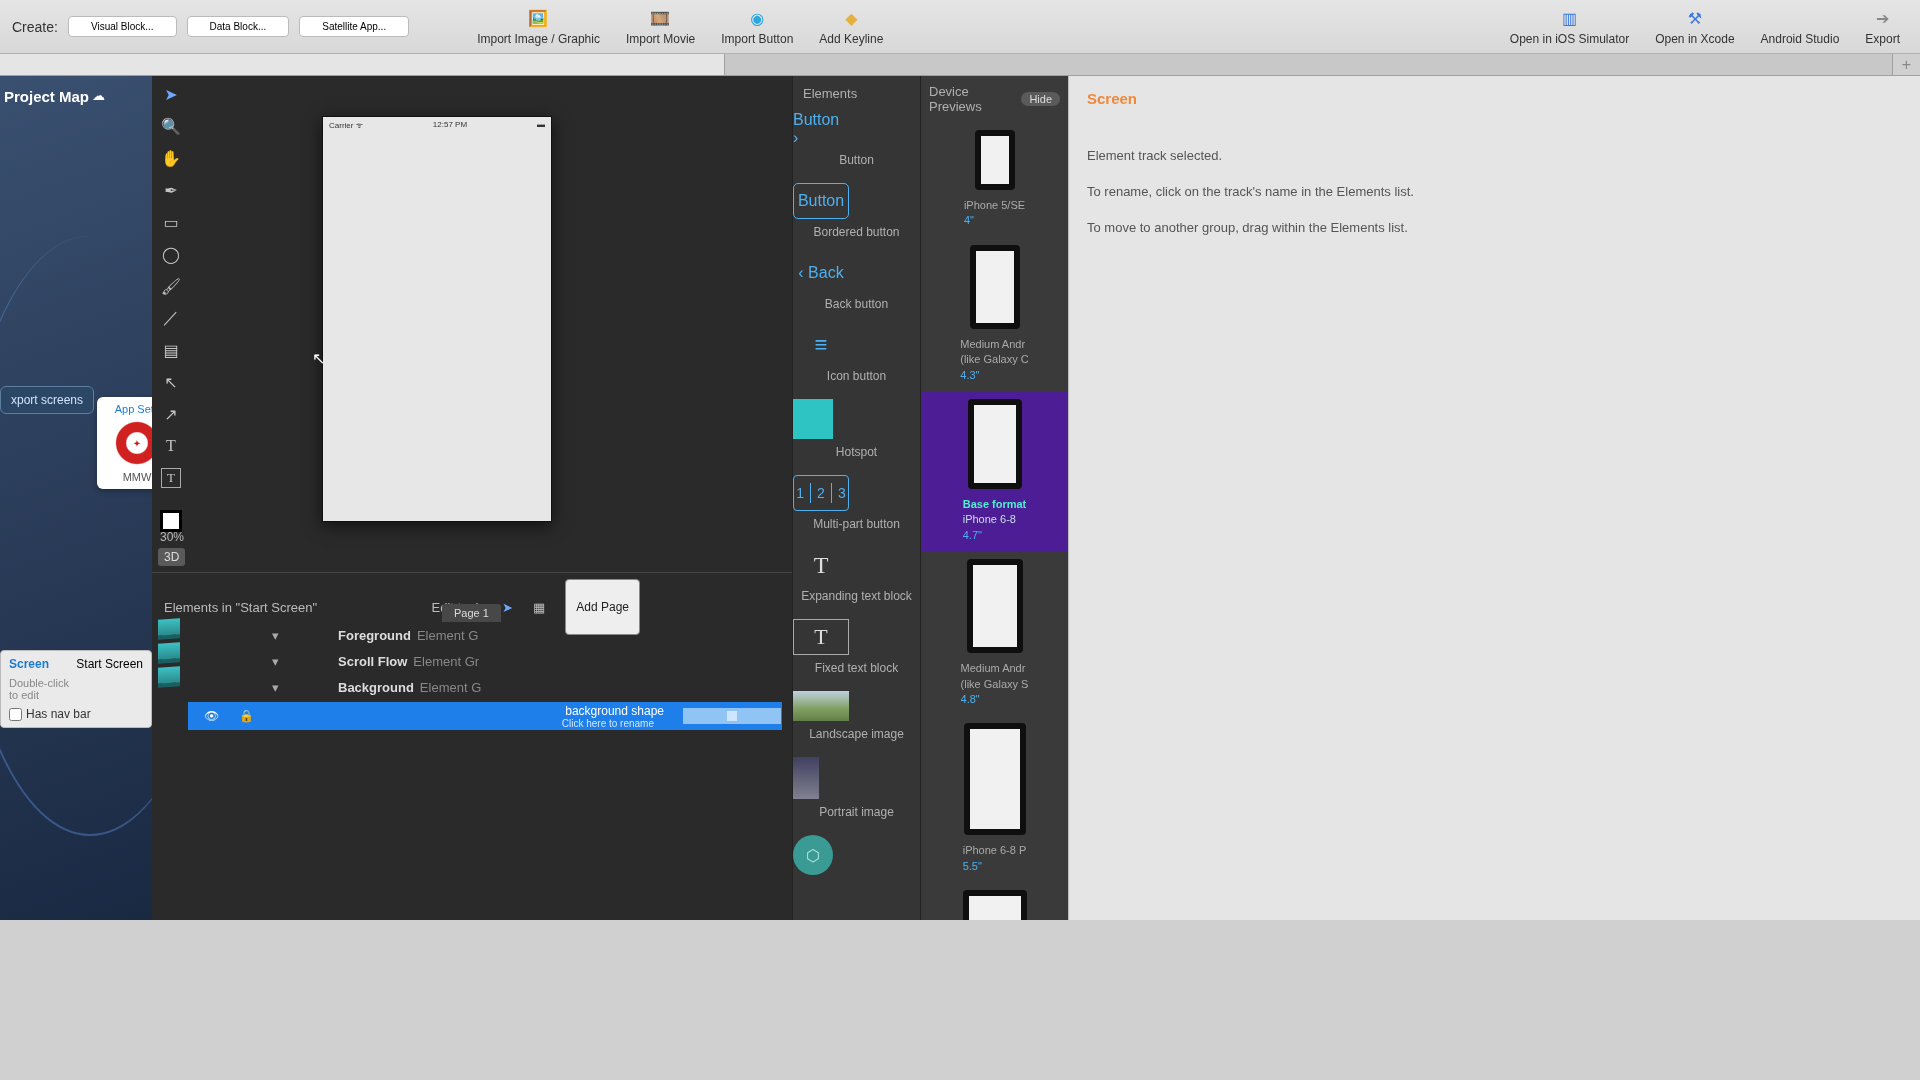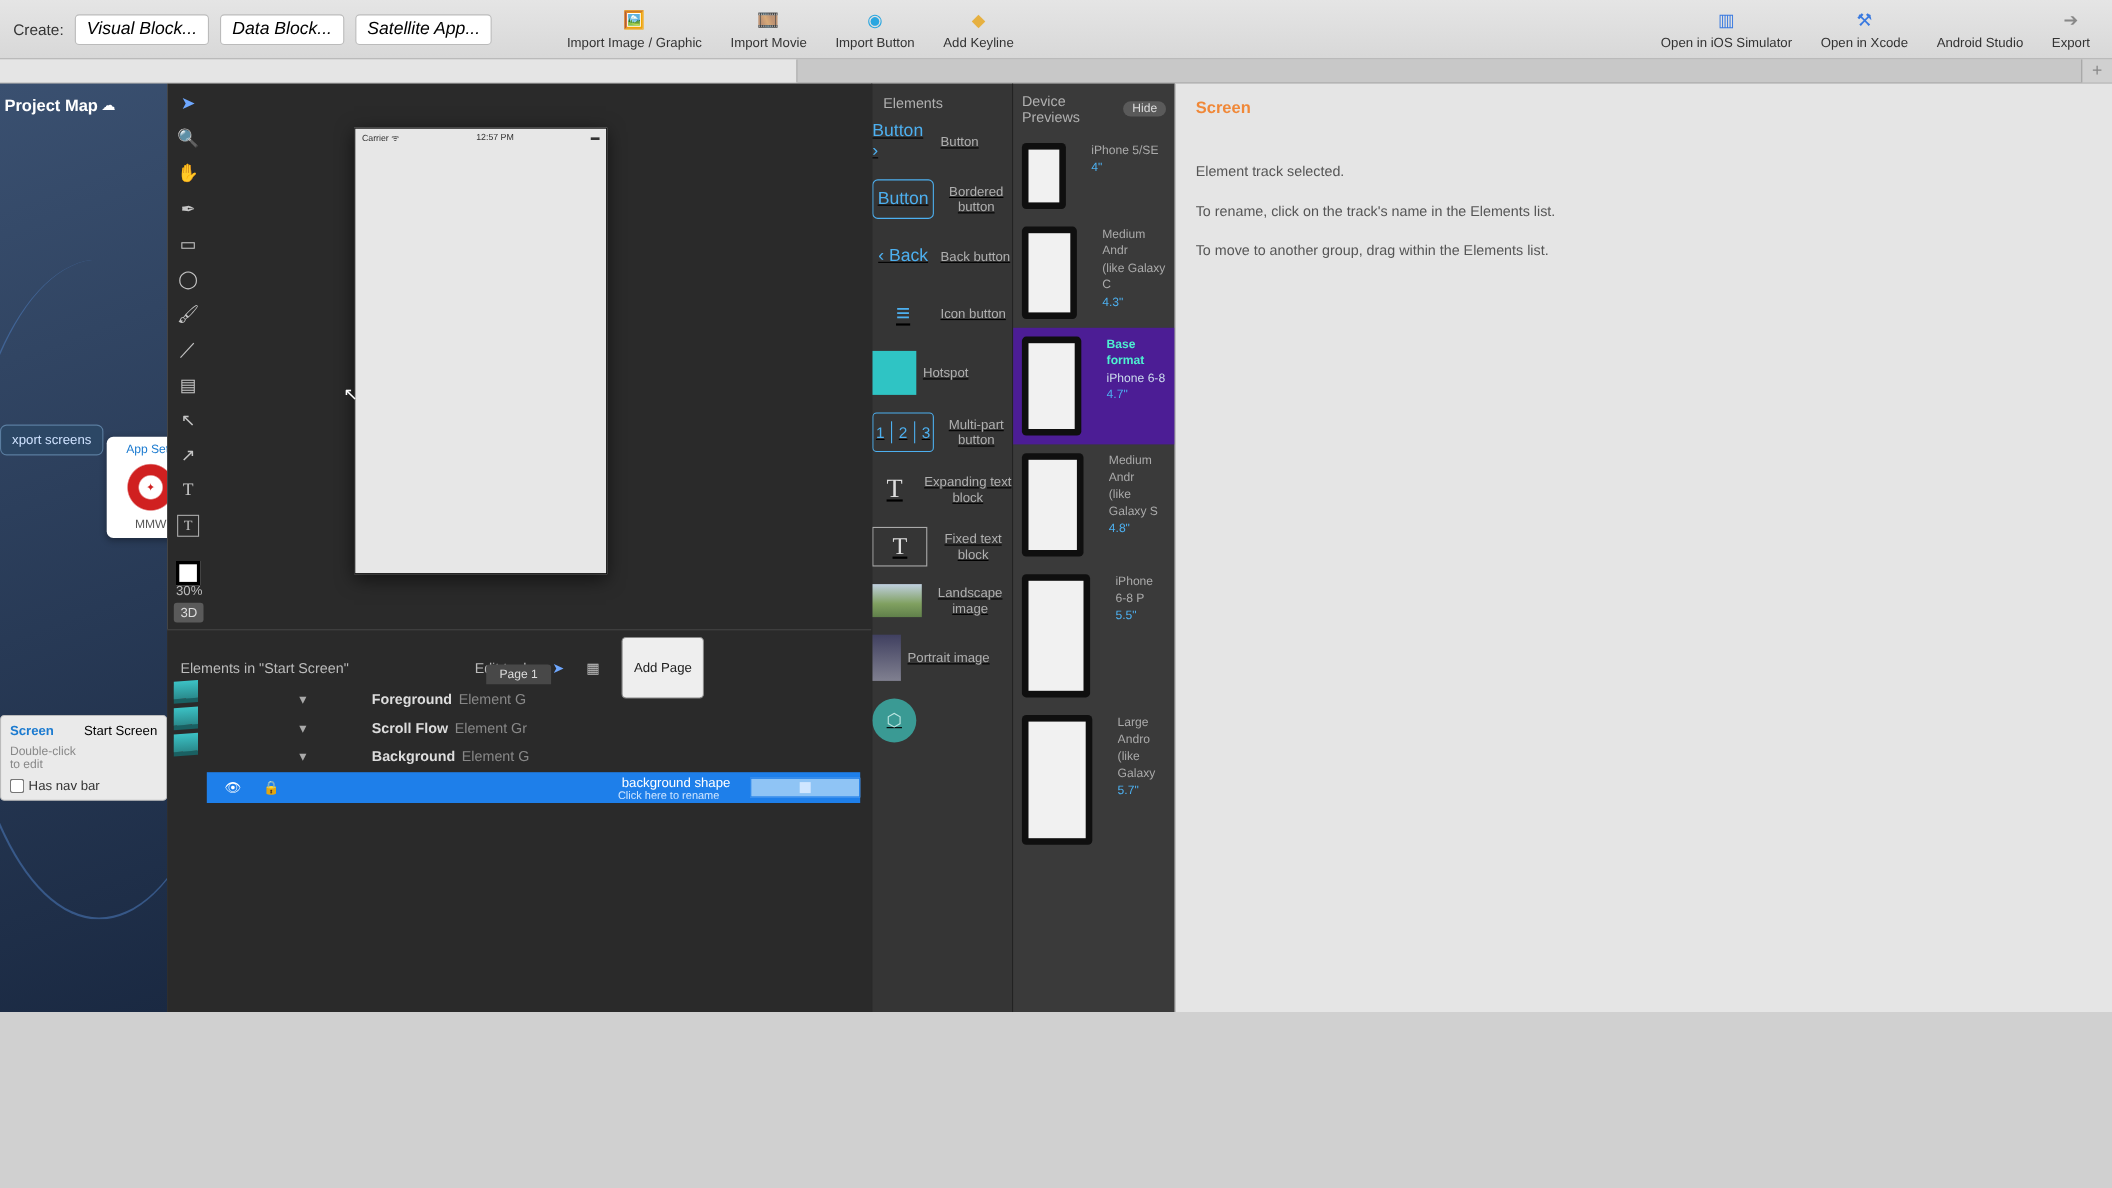--- a/index.html
+++ b/index.html
@@ -1,21 +1,21 @@
 <!DOCTYPE html>
 <html><head>
 <meta charset="utf-8">
 <style>
 * { margin:0; padding:0; box-sizing:border-box; font-family:-apple-system,Helvetica,Arial,sans-serif; }
 body { width:1920px; height:1080px; background:#d0d0d0; overflow:hidden; position:relative; }
 
 
 .toolbar { height:54px; background:linear-gradient(#e5e5e5,#d8d8d8); border-bottom:1px solid #b0b0b0; display:flex; align-items:center; padding:0 12px; gap:10px; }
 .create-label { font-size:14px; color:#333; }
-.create-btn { background:#fff; border:1px solid #bbb; border-radius:4px; padding:4px 10px; font-size:16px; cursor:pointer;font-style:italic; }
+.create-btn { background:#fff; border:1px solid #bbb; border-radius:4px; padding:4px 22px; font-size:10px; cursor:pointer; }
 .tool-item { display:flex; flex-direction:column; align-items:center; gap:2px; cursor:pointer; margin:0 8px; }
 .tool-icon { width:22px; height:22px; display:flex; align-items:center; justify-content:center; }
 .tool-label { font-size:12px; color:#333; }
 .spacer-flex { flex:1; }
 
 
 .tab-strip { height:22px; background:#c8c8c8; border-bottom:1px solid #a0a0a0; display:flex; }
 .tab-active { width:725px; background:#e5e5e5; border-right:1px solid #a0a0a0; }
 .new-tab { width:28px; background:#d0d0d0; border-left:1px solid #a0a0a0; display:flex; align-items:center; justify-content:center; margin-left:auto; font-size:16px; color:#888; cursor:pointer;}
 
@@ -68,38 +68,38 @@
 .sel-row .eye { margin:0 10px;}
 .sel-row .lock { margin:0 10px;}
 .sel-row .name { margin-left:auto; margin-right:10px; text-align:right; flex:1;}
 .sel-row .sub { font-size:10px; color:#d0e6ff; margin-right:10px;}
 .sel-block { width:100px; height:18px; background:#8fc4f5; border:1px solid #1e7fea; display:inline-block; margin-left:8px; position:relative;}
 .sel-block .sq { width:10px; height:10px; background:#d0e6ff; position:absolute; left:50%; top:50%; transform:translate(-50%,-50%);}
 
 
 .lib-col { width:128px; background:#353535; border-left:1px solid #222; padding:10px 0; overflow:hidden;}
 .lib-title { color:#b0b0b0; font-size:13px; padding:0 10px 10px;}
-.lib-item { display:flex; flex-direction:row; align-items:center; gap:6px; margin-bottom:16px; cursor:pointer;text-decoration:underline;}
+.lib-item { display:flex; flex-direction:column; gap:6px; margin-bottom:16px; cursor:pointer;}
 .lib-prev { width:56px; height:36px; display:flex; align-items:center; justify-content:center; color:#4db0f0; font-size:16px;}
 .lib-prev.bordered { border:1px solid #4db0f0; border-radius:5px; padding:4px 8px;}
 .lib-prev.hotspot { width:40px; height:40px; background:#2fc4c4;}
 .lib-prev.multi { border:1px solid #4db0f0; border-radius:4px; display:flex;}
 .lib-prev.multi span { border-right:1px solid #4db0f0; padding:2px 6px; font-size:14px;}
 .lib-prev.txt { font-family:Georgia,serif; font-size:24px; color:#ddd;}
 .lib-prev.ftxt { border:1px solid #aaa; font-family:Georgia,serif; font-size:22px; color:#ddd; padding:2px 8px;}
 .lib-prev.land { width:56px; height:30px; background:linear-gradient(#c0d0e0,#80a060 60%,#60804a);}
 .lib-prev.port { width:26px; height:42px; background:linear-gradient(#404060,#808090);}
 .lib-prev.hex { width:40px; height:40px; border-radius:50%; background:#3a9a94; display:flex; align-items:center; justify-content:center; color:#c0e8e4;}
 .lib-label { color:#b0b0b0; font-size:12px; text-align:center;}
 
 
 .dev-col { width:148px; background:#3a3a3a; border-left:1px solid #222; padding:0; overflow:hidden;}
 .dev-hdr { display:flex; align-items:center; justify-content:space-between; padding:8px 8px; color:#b0b0b0; font-size:13px;}
 .hide-btn { background:#5a5a5a; border-radius:10px; padding:1px 8px; font-size:11px; color:#ddd; cursor:pointer;}
-.dev-item { display:flex; gap:23px; padding:8px; cursor:pointer;}
+.dev-item { display:flex; gap:8px; padding:8px; align-items:center; cursor:pointer;flex-direction:column;}
 .dev-item.sel { background:#4c1d95;}
 .dev-frame { background:#0f0f0f; border-radius:4px; padding:6px; display:flex; align-items:center; justify-content:center;}
 .dev-frame .scr { background:#f1f1f1;}
 .dev-meta { font-size:11px; color:#aaa; line-height:1.4; overflow:hidden;}
 .dev-meta .sz { color:#4db0f0;}
 .dev-item.sel .dev-meta { color:#cde;}
 .dev-item.sel .basefmt { color:#4df0d0; font-weight:bold;}
 
 
 .insp-col { flex:1; background:#e5e5e5; border-left:1px solid #bbb; padding:14px 18px; font-size:13px; color:#555;}

